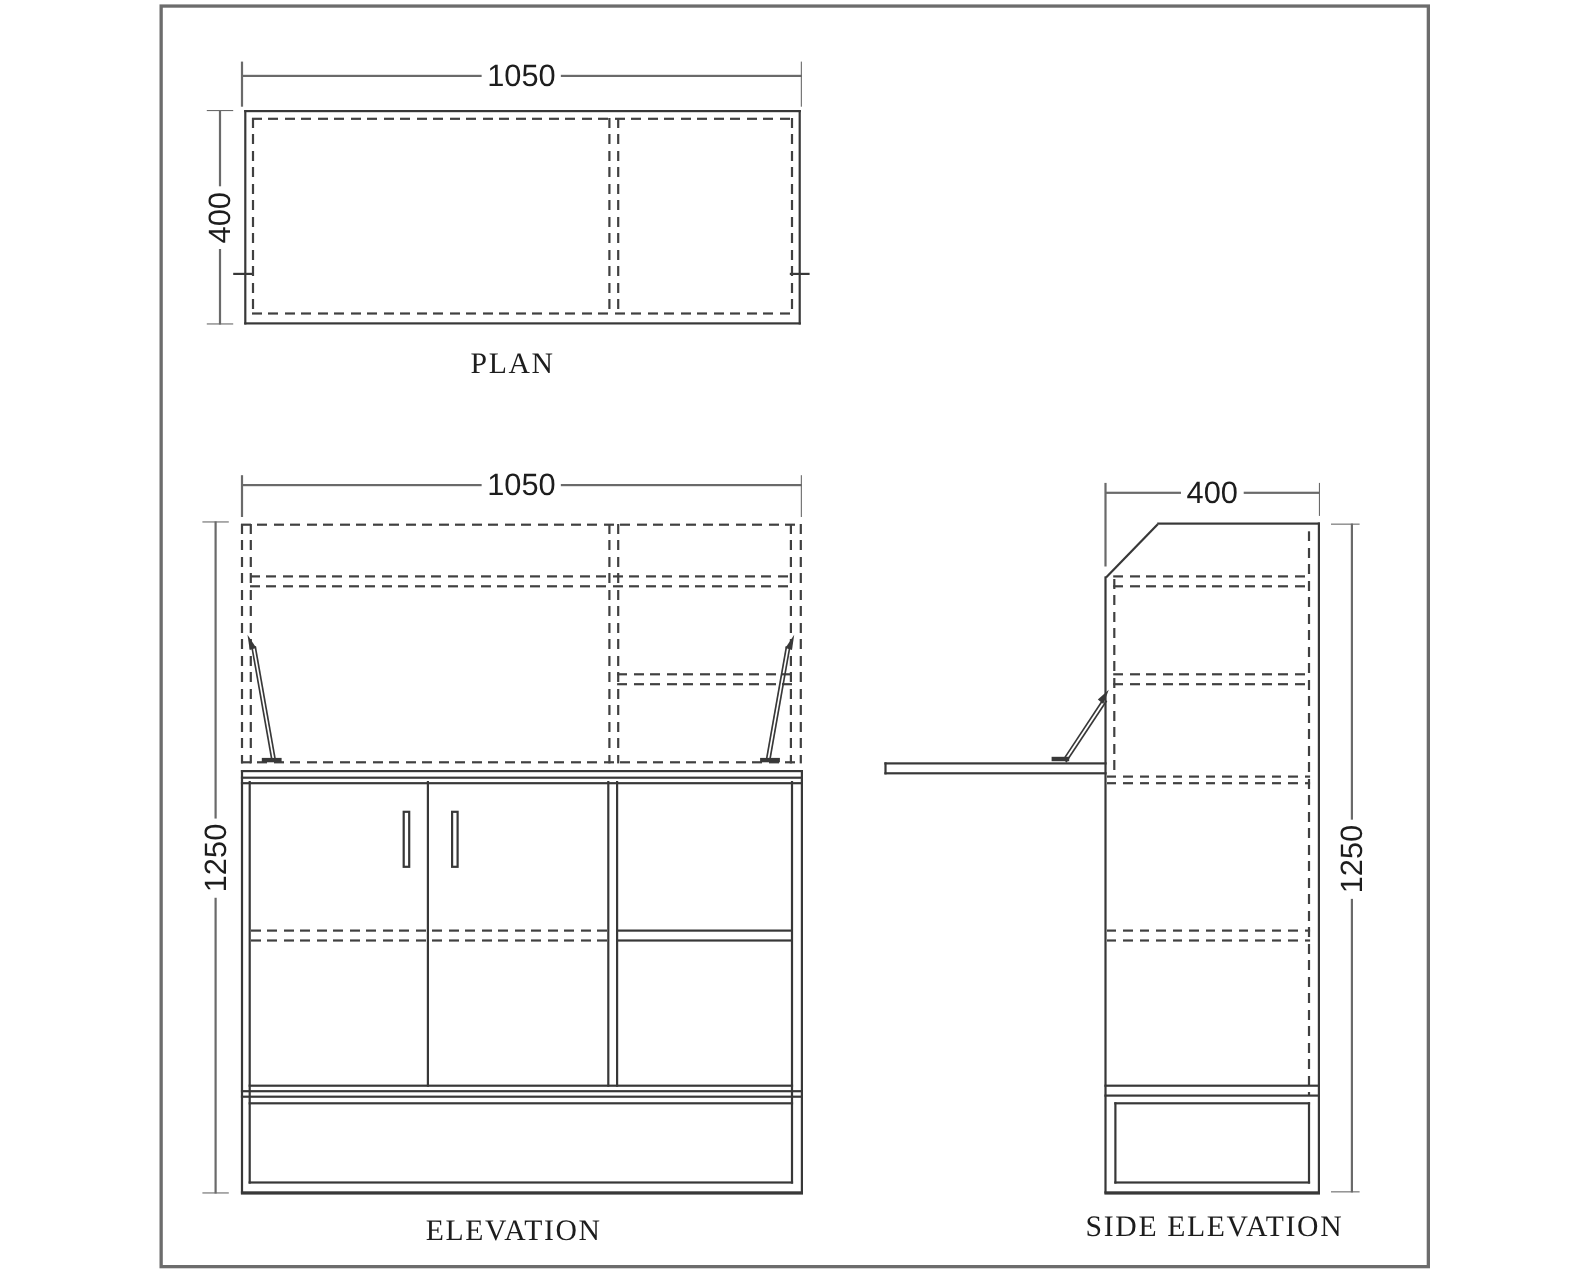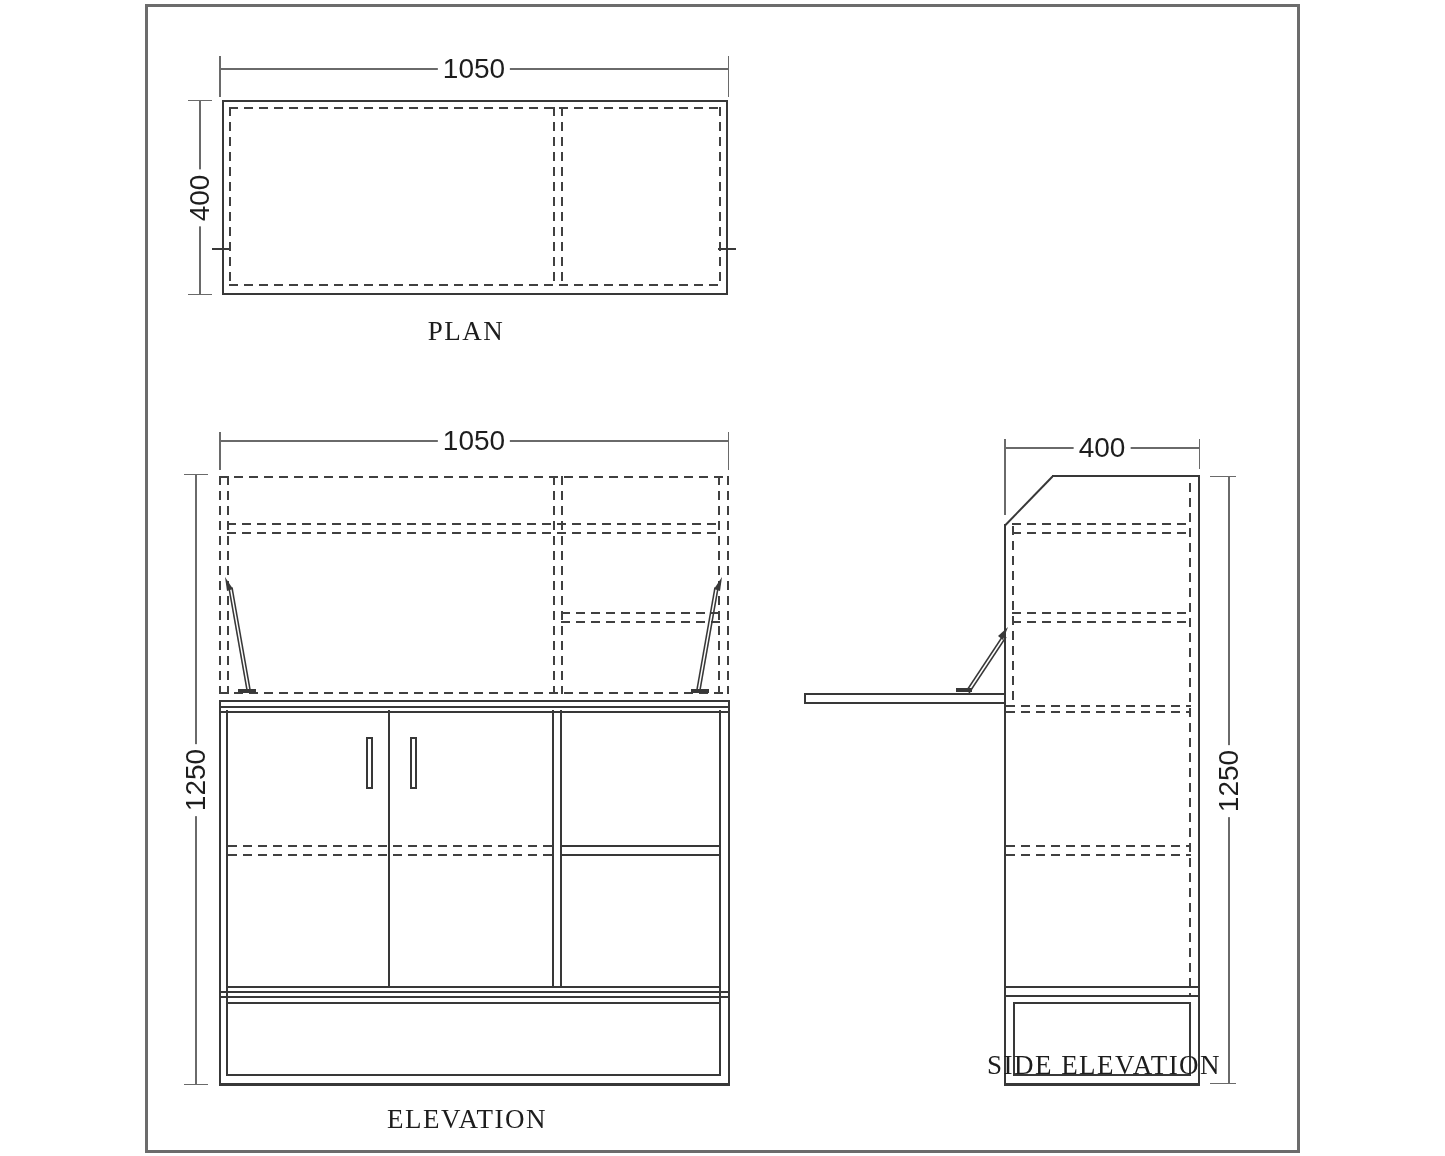--- a/index.html
+++ b/index.html
@@ -138,14 +138,14 @@
   <div class="dim-text" style="left:474px;top:69px;">1050</div>
   <div class="dim-text vert" style="left:200px;top:198px;">400</div>
   <div class="lbl" style="left:466px;top:331px;">PLAN</div>
 
   <div class="dim-text" style="left:474px;top:441px;">1050</div>
   <div class="dim-text vert" style="left:196px;top:780px;">1250</div>
   <div class="lbl" style="left:467px;top:1119px;">ELEVATION</div>
 
   <div class="dim-text" style="left:1102px;top:448px;">400</div>
   <div class="dim-text vert" style="left:1229px;top:781px;">1250</div>
-  <div class="lbl" style="left:1104px;top:1065px;">SIDE ELEVATION</div>
+  <div class="lbl" style="left:1104px;top:1115px;">SIDE ELEVATION</div>
 </div>
 
 </body></html>

